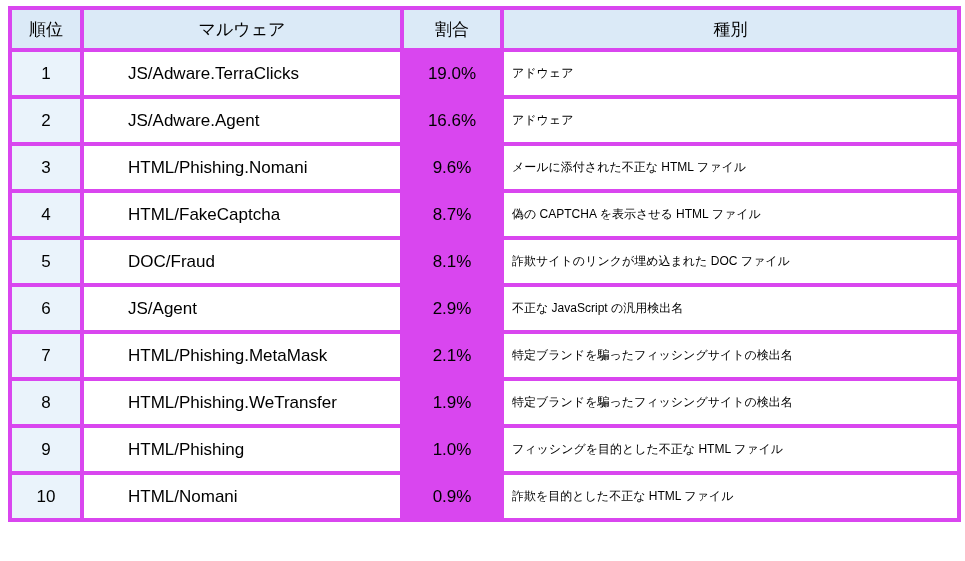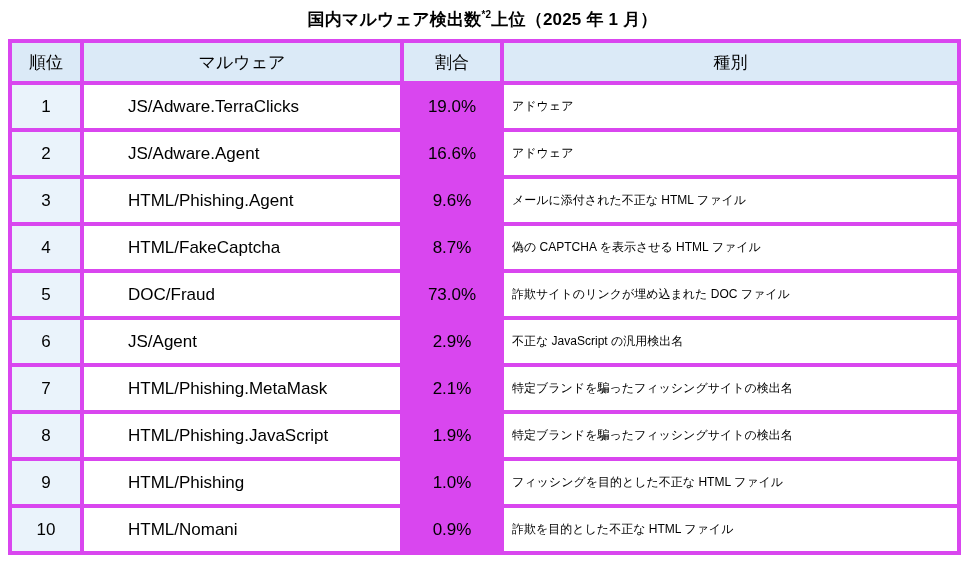--- a/index.html
+++ b/index.html
@@ -78,23 +78,20 @@
     background: #ffffff;
     text-align: left;
     font-size: 12px;
   }
 </style>
 </head>
 <body>
 
 <div class="page">
 
-  <div class="title">
-    <span>国内マルウェア検出数</span><span class="sup">*2</span><span>上位（2025 年 1 月）</span>
-  </div>
 
   <table class="malware">
     <colgroup>
       <col class="col-rank">
       <col class="col-name">
       <col class="col-share">
       <col class="col-type">
     </colgroup>
     <thead>
       <tr>
@@ -112,51 +109,51 @@
         <td class="type">アドウェア</td>
       </tr>
       <tr>
         <td class="rank">2</td>
         <td class="name">JS/Adware.Agent</td>
         <td class="share">16.6%</td>
         <td class="type">アドウェア</td>
       </tr>
       <tr>
         <td class="rank">3</td>
-        <td class="name">HTML/Phishing.Agent</td>
+        <td class="name">HTML/Phishing.Nomani</td>
         <td class="share">9.6%</td>
         <td class="type">メールに添付された不正な HTML ファイル</td>
       </tr>
       <tr>
         <td class="rank">4</td>
         <td class="name">HTML/FakeCaptcha</td>
         <td class="share">8.7%</td>
         <td class="type">偽の CAPTCHA を表示させる HTML ファイル</td>
       </tr>
       <tr>
         <td class="rank">5</td>
         <td class="name">DOC/Fraud</td>
-        <td class="share">73.0%</td>
+        <td class="share">8.1%</td>
         <td class="type">詐欺サイトのリンクが埋め込まれた DOC ファイル</td>
       </tr>
       <tr>
         <td class="rank">6</td>
         <td class="name">JS/Agent</td>
         <td class="share">2.9%</td>
         <td class="type">不正な JavaScript の汎用検出名</td>
       </tr>
       <tr>
         <td class="rank">7</td>
         <td class="name">HTML/Phishing.MetaMask</td>
         <td class="share">2.1%</td>
         <td class="type">特定ブランドを騙ったフィッシングサイトの検出名</td>
       </tr>
       <tr>
         <td class="rank">8</td>
-        <td class="name">HTML/Phishing.JavaScript</td>
+        <td class="name">HTML/Phishing.WeTransfer</td>
         <td class="share">1.9%</td>
         <td class="type">特定ブランドを騙ったフィッシングサイトの検出名</td>
       </tr>
       <tr>
         <td class="rank">9</td>
         <td class="name">HTML/Phishing</td>
         <td class="share">1.0%</td>
         <td class="type">フィッシングを目的とした不正な HTML ファイル</td>
       </tr>
       <tr>

